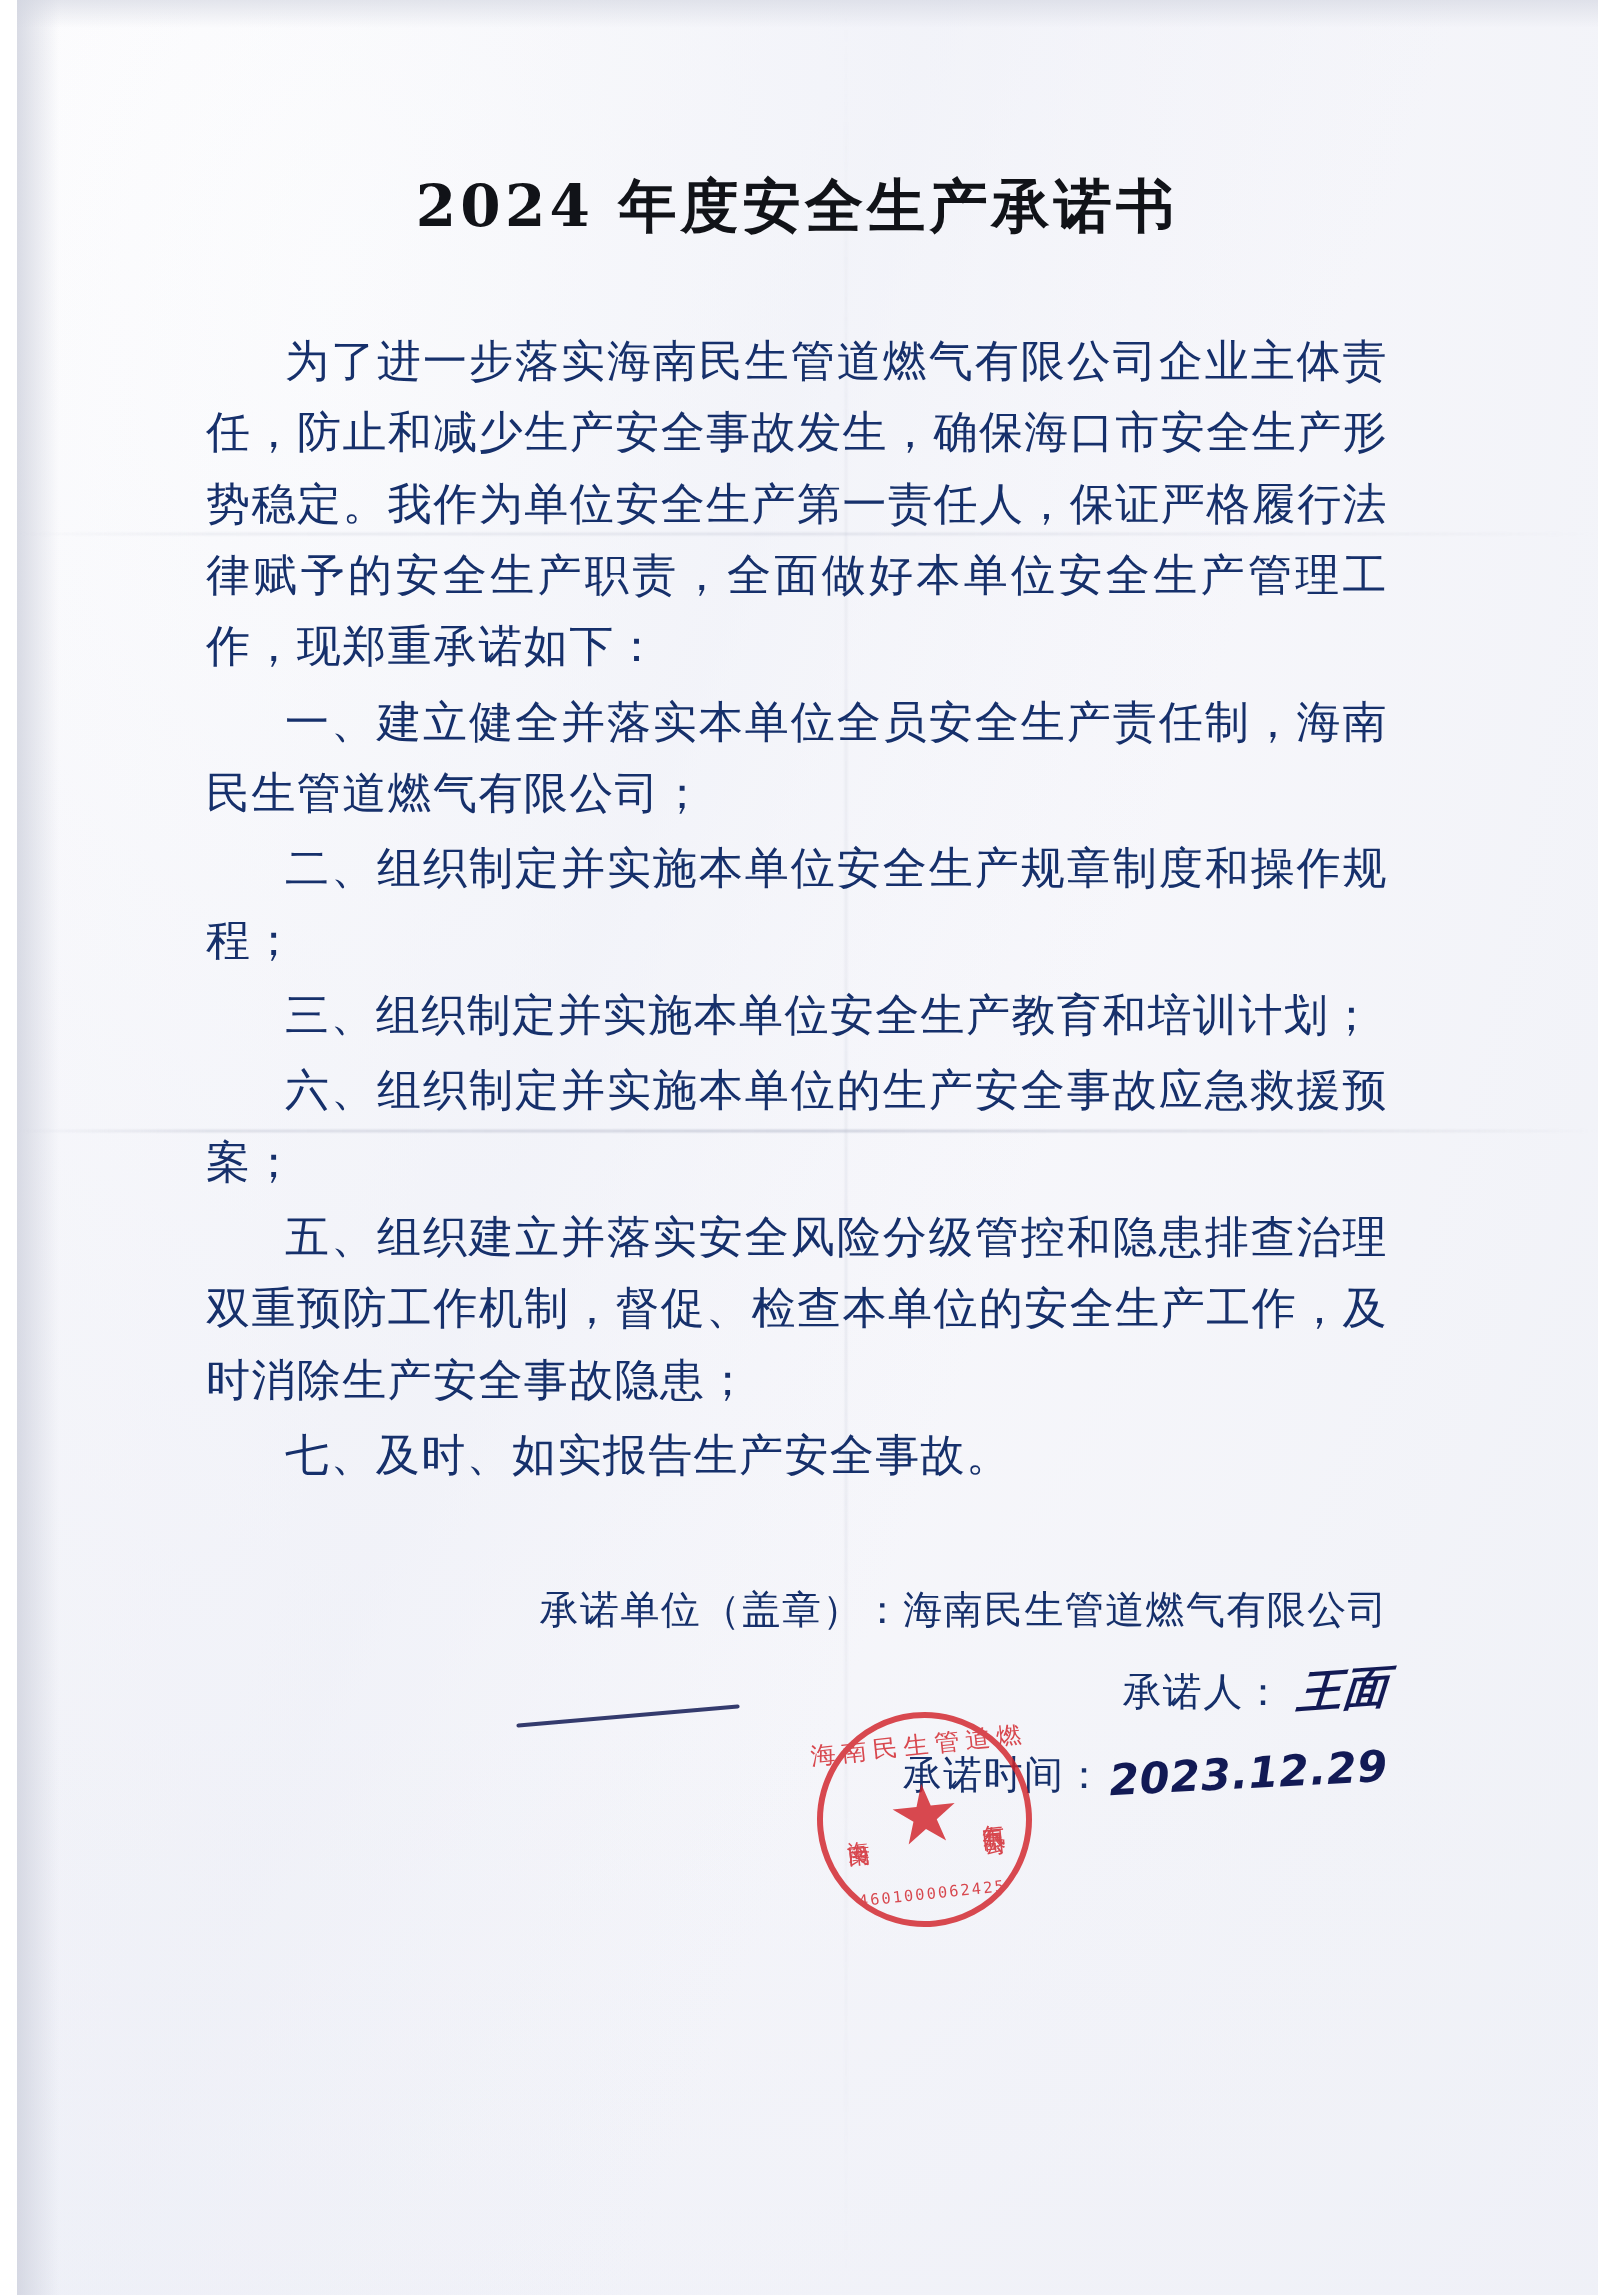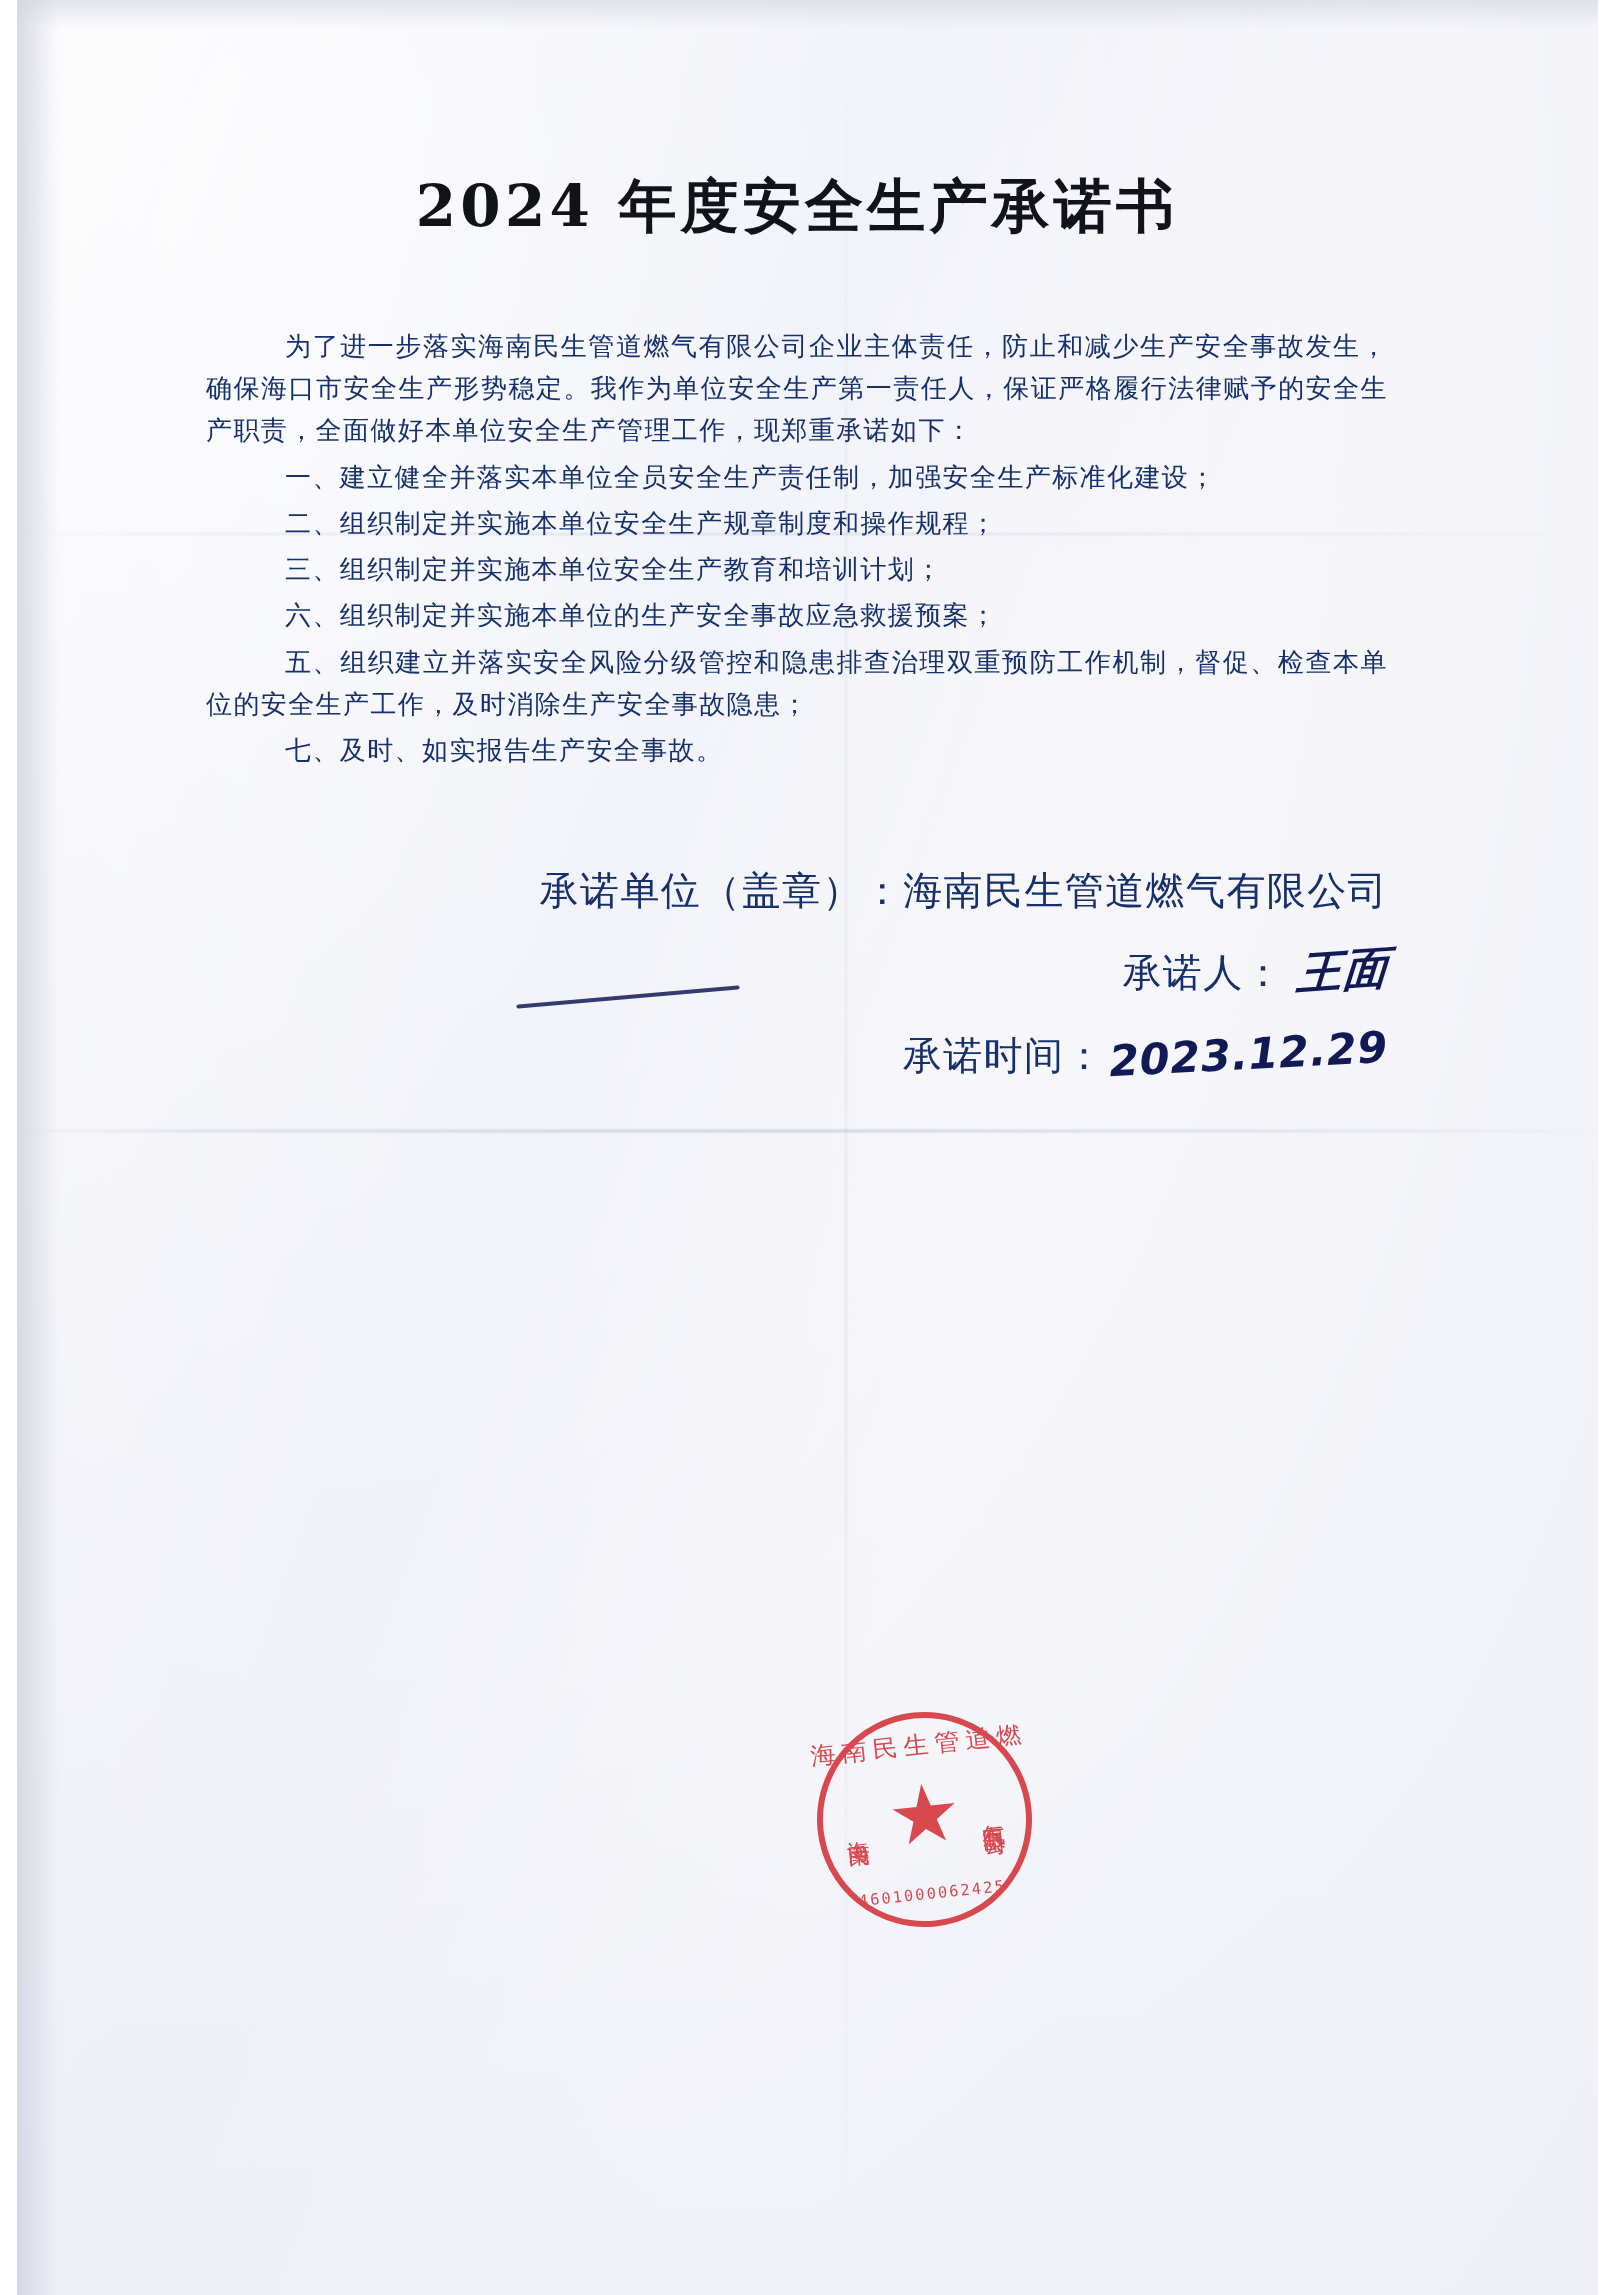--- a/index.html
+++ b/index.html
@@ -72,21 +72,21 @@
     text-align: center;
     font-family: "DejaVu Serif", "Liberation Serif", serif;
     font-weight: 700;
     font-size: 58px;
     letter-spacing: 4.2px;
     color: #111318;
   }
 
   .body-text {
     margin-top: 79px;
-    font-size: 26px;
+    font-size: 44px;
     line-height: 1.62;
     color: #16306b;
     font-family: "DejaVu Serif", "Liberation Serif", serif;
     letter-spacing: 1.4px;
   }
 
   .para {
     margin: 0 0 4.2px 0;
     text-indent: 79px;
     text-align: justify;
@@ -214,21 +214,21 @@
   <div class="crease-h" style="top: 1130px;"></div>
   <div class="crease-h" style="top: 533px; opacity:0.5;"></div>
   <div class="crease-v" style="left: 828px; opacity:0.45;"></div>
 
   <div class="content">
 
     <h1 class="doc-title">2024 年度安全生产承诺书</h1>
 
     <div class="body-text">
       <p class="para">为了进一步落实海南民生管道燃气有限公司企业主体责任，防止和减少生产安全事故发生，确保海口市安全生产形势稳定。我作为单位安全生产第一责任人，保证严格履行法律赋予的安全生产职责，全面做好本单位安全生产管理工作，现郑重承诺如下：</p>
-      <p class="para">一、建立健全并落实本单位全员安全生产责任制，加强安全生产标准化建设；</p>
+      <p class="para">一、建立健全并落实本单位全员安全生产责任制，海南民生管道燃气有限公司；</p>
       <p class="para">二、组织制定并实施本单位安全生产规章制度和操作规程；</p>
       <p class="para">三、组织制定并实施本单位安全生产教育和培训计划；</p>
       <p class="para">六、组织制定并实施本单位的生产安全事故应急救援预案；</p>
       <p class="para">五、组织建立并落实安全风险分级管控和隐患排查治理双重预防工作机制，督促、检查本单位的安全生产工作，及时消除生产安全事故隐患；</p>
       <p class="para">七、及时、如实报告生产安全事故。</p>
     </div>
 
     <div class="signature-block">
       <div class="sig-line">
         <span>承诺单位（盖章）：</span><span>海南民生管道燃气有限公司</span>

